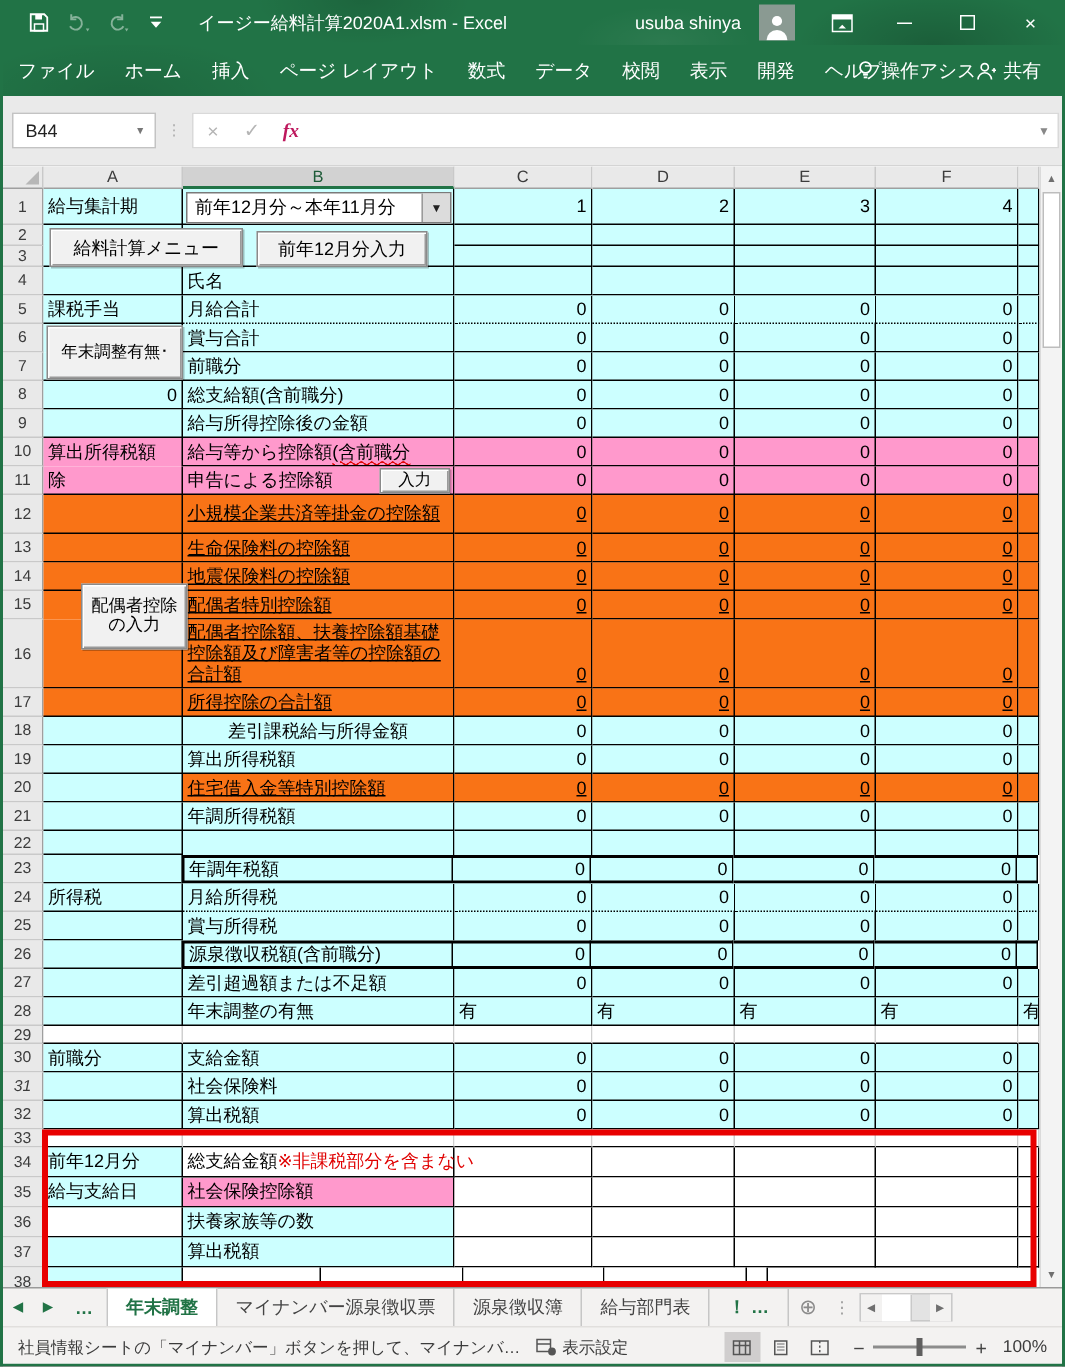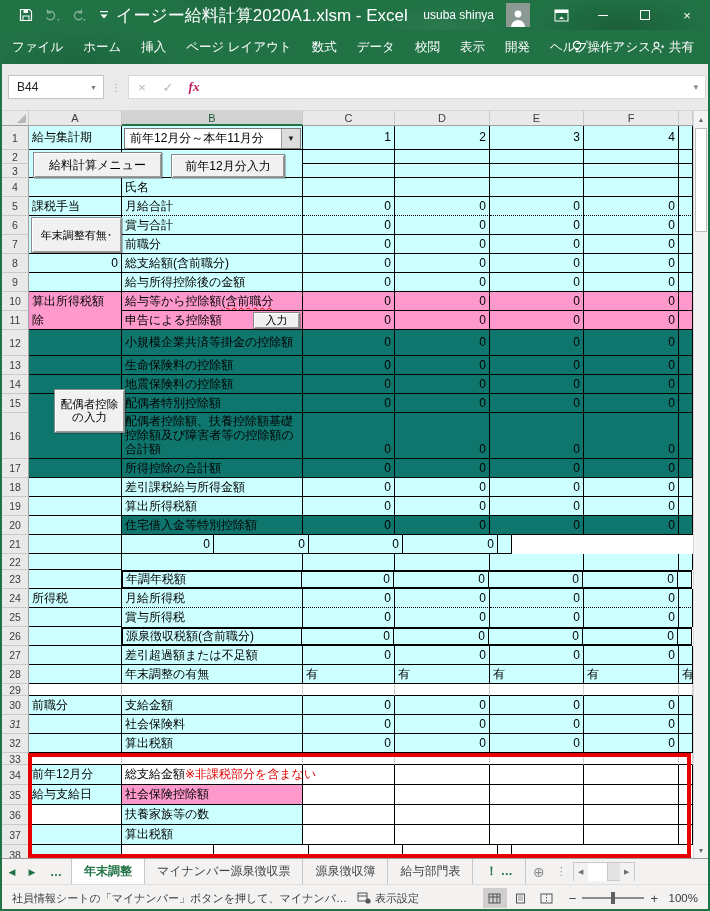--- a/index.html
+++ b/index.html
@@ -4,21 +4,21 @@
 <style>
   html,body{margin:0;padding:0;background:#555;}
   *{box-sizing:border-box;font-family:"Liberation Sans","DejaVu Sans",sans-serif;}
   .window{width:710px;height:911px;background:#fff;position:relative;border-left:2px solid #217346;border-right:2px solid #217346;border-bottom:2px solid #217346;overflow:hidden;}
   
   .titlebar{height:30px;background:#217346;background-image:radial-gradient(ellipse 140px 60px at 620px 30px,rgba(0,0,0,.18),transparent 65%),radial-gradient(ellipse 120px 50px at 240px 0px,rgba(0,0,0,.12),transparent 60%),radial-gradient(ellipse 100px 40px at 440px 28px,rgba(255,255,255,.05),transparent 60%);display:flex;align-items:center;color:#fff;}
   .qat{display:flex;align-items:center;gap:2px;padding-left:12px;}
   .qbtn{width:24px;height:24px;display:flex;align-items:center;justify-content:center;}
   .qbtn svg{display:block;}
   .dim{opacity:.45;}
-  .ttext{font-size:17px;white-space:nowrap;}
+  .ttext{font-size:12px;margin-left:16px;white-space:nowrap;}
   .tuser{font-size:12px;margin-left:auto;white-space:nowrap;}
   .avatar{width:24px;height:24px;background:#8a9a92;margin:0 10px 0 12px;display:flex;align-items:flex-end;justify-content:center;overflow:hidden;}
   .winbtn{width:42px;height:30px;display:flex;align-items:center;justify-content:center;font-size:13px;color:#fff;}
   .maxbox{width:10px;height:10px;border:1px solid #fff;}
   .minbar{width:10px;height:1px;background:#fff;}
   
   .ribbon{height:34px;background:#217346;background-image:radial-gradient(ellipse 160px 60px at 80px 34px,rgba(0,0,0,.10),transparent 65%);display:flex;align-items:center;color:#fff;overflow:hidden;}
   .rtabs{display:flex;align-items:center;height:100%;flex:1;min-width:0;}
   .rtab{padding:0 10px;font-size:12.5px;height:100%;display:flex;align-items:center;white-space:nowrap;}
   .assist{display:flex;align-items:center;gap:5px;font-size:12.5px;white-space:nowrap;overflow:hidden;max-width:96px;flex:none;}
@@ -38,21 +38,21 @@
   .gridwrap{position:absolute;left:0;top:0;width:691px;}
   .hrow,.grow{display:flex;}
   .ch,.corner{height:15px;background:#e9e9e9;border-right:1px solid #c9c9c9;border-bottom:1px solid #9f9f9f;display:flex;align-items:center;justify-content:center;font-size:11px;color:#3c3c3c;flex:none;}
   .ch.sel{background:#d2d2d2;border-bottom:2px solid #217346;color:#1e5b38;}
   .corner{position:relative;}
   .corner:after{content:"";position:absolute;right:2px;bottom:2px;border-left:9px solid transparent;border-bottom:9px solid #b7b7b7;}
   .rhc{background:#e9e9e9;border-right:1px solid #9f9f9f;border-bottom:1px solid #c9c9c9;display:flex;align-items:center;justify-content:center;font-size:10.5px;color:#3c3c3c;flex:none;}
   .cell{border-right:1px solid #000;border-bottom:1px solid #000;display:flex;align-items:center;padding:0 3px;font-size:12px;color:#000;white-space:nowrap;overflow:hidden;flex:none;line-height:13px;}
   .ar{justify-content:flex-end;}
   .all{justify-content:flex-start;}
-  .bg-cy{background:#ccffff;}.bg-pk{background:#ff99cc;}.bg-ye{background:#0f766e;}.bg-wh{background:#ffffff;}
+  .bg-cy{background:#ccffff;}.bg-pk{background:#ff99cc;}.bg-ye{background:#f97316;text-decoration:underline;}.bg-wh{background:#ffffff;}
   .nb{border-bottom:0;}
   .dt{border-bottom:1px dotted #000;}
   .tk{border-top:2px solid #000;border-bottom:2px solid #000;}
   .tkl{border-left:2px solid #000;margin-left:-1px;}
   .gp{border-right:1px solid #cfcfcf;border-bottom:1px solid #000;}
   .wr{white-space:normal;align-items:flex-start;padding-top:1px;line-height:14px;}
   .vb{align-items:flex-end;padding-bottom:2px;}
   .ovf{overflow:visible;position:relative;z-index:3;}
   .sq{text-decoration:underline wavy #e00000 1px;text-underline-offset:2px;}
   .redtx{color:#e00000;}
@@ -525,21 +525,21 @@
             <span>0</span>
           </div>
           <div class="cell bg-ye ar" style="width: 95px;">
             <span>0</span>
           </div>
           <div class="cell bg-ye" style="width: 14px;"></div>
         </div>
         <div class="grow" style="height: 19px;">
           <div class="rhc" style="width: 27px;">18</div>
           <div class="cell bg-cy" style="width: 93px;"></div>
-          <div class="cell bg-cy" style="width: 181px;">
+          <div class="cell bg-cy" style="width: 181px; justify-content: center;">
             <span>差引課税給与所得金額</span>
           </div>
           <div class="cell bg-cy ar" style="width: 92px;">
             <span>0</span>
           </div>
           <div class="cell bg-cy ar" style="width: 95px;">
             <span>0</span>
           </div>
           <div class="cell bg-cy ar" style="width: 94px;">
             <span>0</span>
@@ -585,20 +585,23 @@
             <span>0</span>
           </div>
           <div class="cell bg-ye ar" style="width: 95px;">
             <span>0</span>
           </div>
           <div class="cell bg-ye" style="width: 14px;"></div>
         </div>
         <div class="grow" style="height: 19px;">
           <div class="rhc" style="width: 27px;">21</div>
           <div class="cell bg-cy" style="width: 93px;"></div>
+          <div class="cell bg-cy" style="width: 181px;">
+            <span>年調所得税額</span>
+          </div>
           <div class="cell bg-cy ar" style="width: 92px;">
             <span>0</span>
           </div>
           <div class="cell bg-cy ar" style="width: 95px;">
             <span>0</span>
           </div>
           <div class="cell bg-cy ar" style="width: 94px;">
             <span>0</span>
           </div>
           <div class="cell bg-cy ar" style="width: 95px;">

